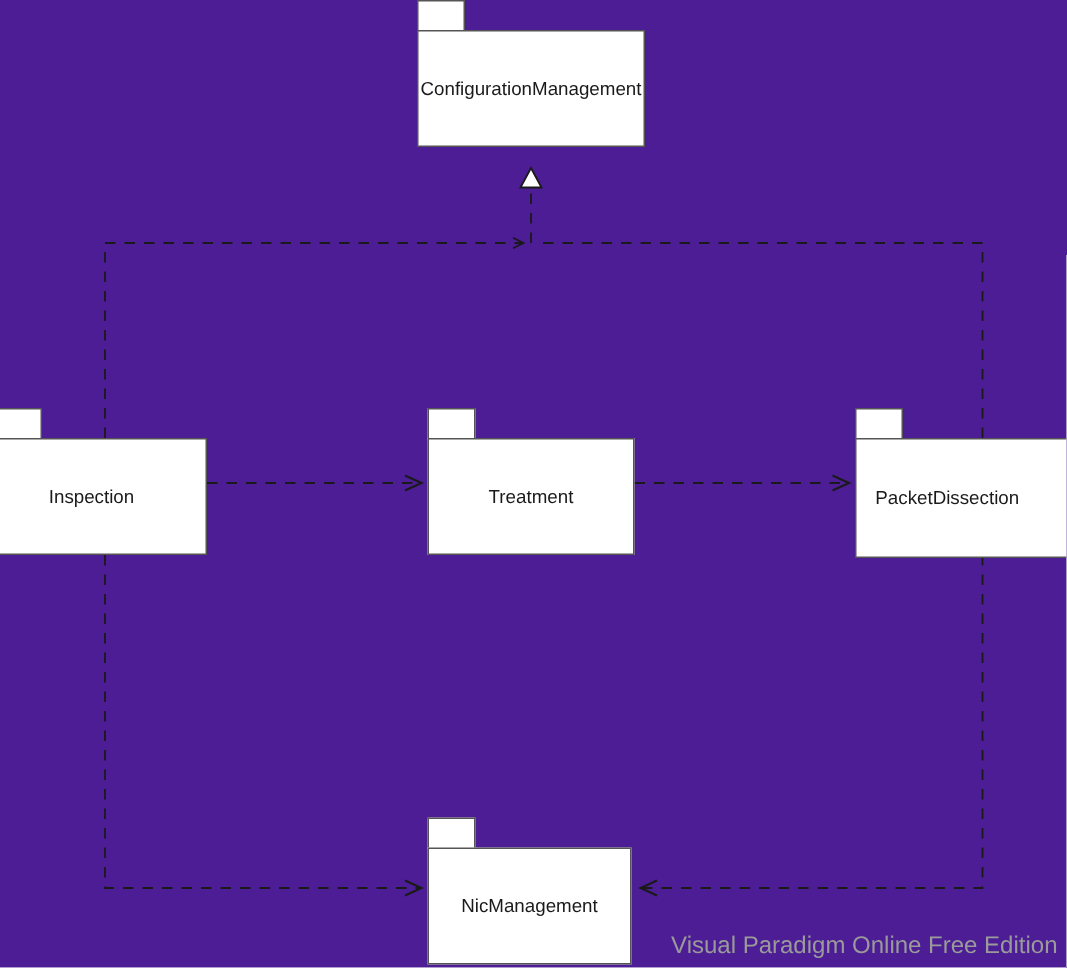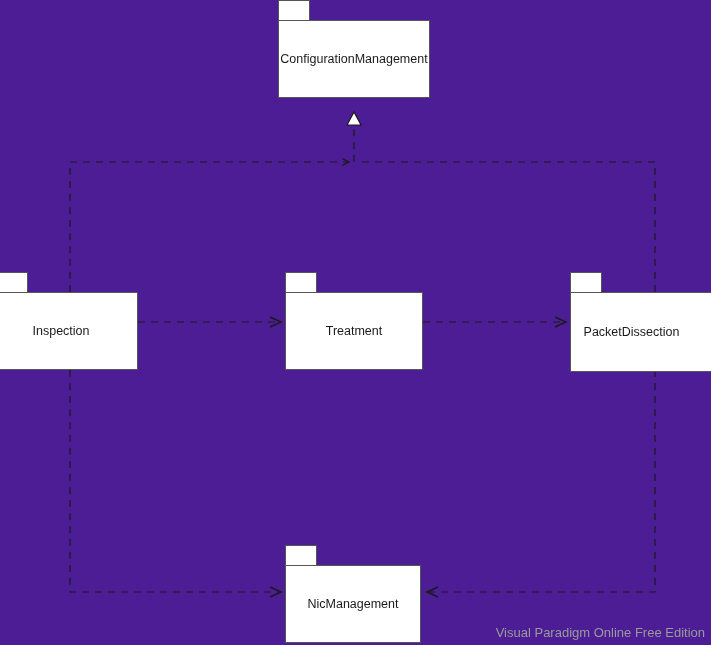--- a/index.html
+++ b/index.html
@@ -50,21 +50,21 @@
     font-size: 12.5px;
     color: #1a1a1a;
     white-space: nowrap;
     line-height: 1;
   }
   #watermark {
     position: absolute;
     right: 6px;
     bottom: 5px;
     font-family: "Liberation Sans", sans-serif;
-    font-size: 13px;
+    font-size: 16px;
     color: #9a9a9a;
     white-space: nowrap;
   }
 </style>
 </head>
 <body>
 
 <div id="canvas">
 
   <svg id="edge-layer" viewBox="0 0 711 645" width="711" height="645" xmlns="http://www.w3.org/2000/svg">

